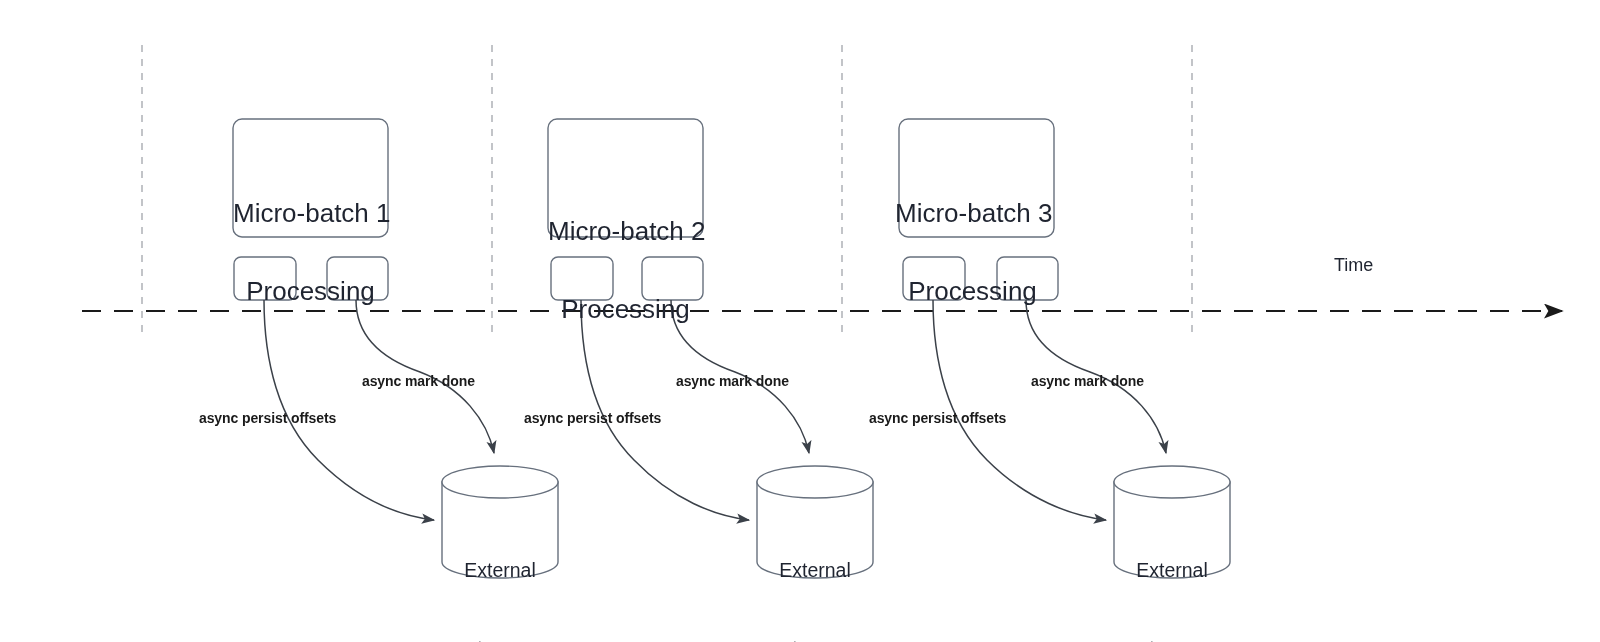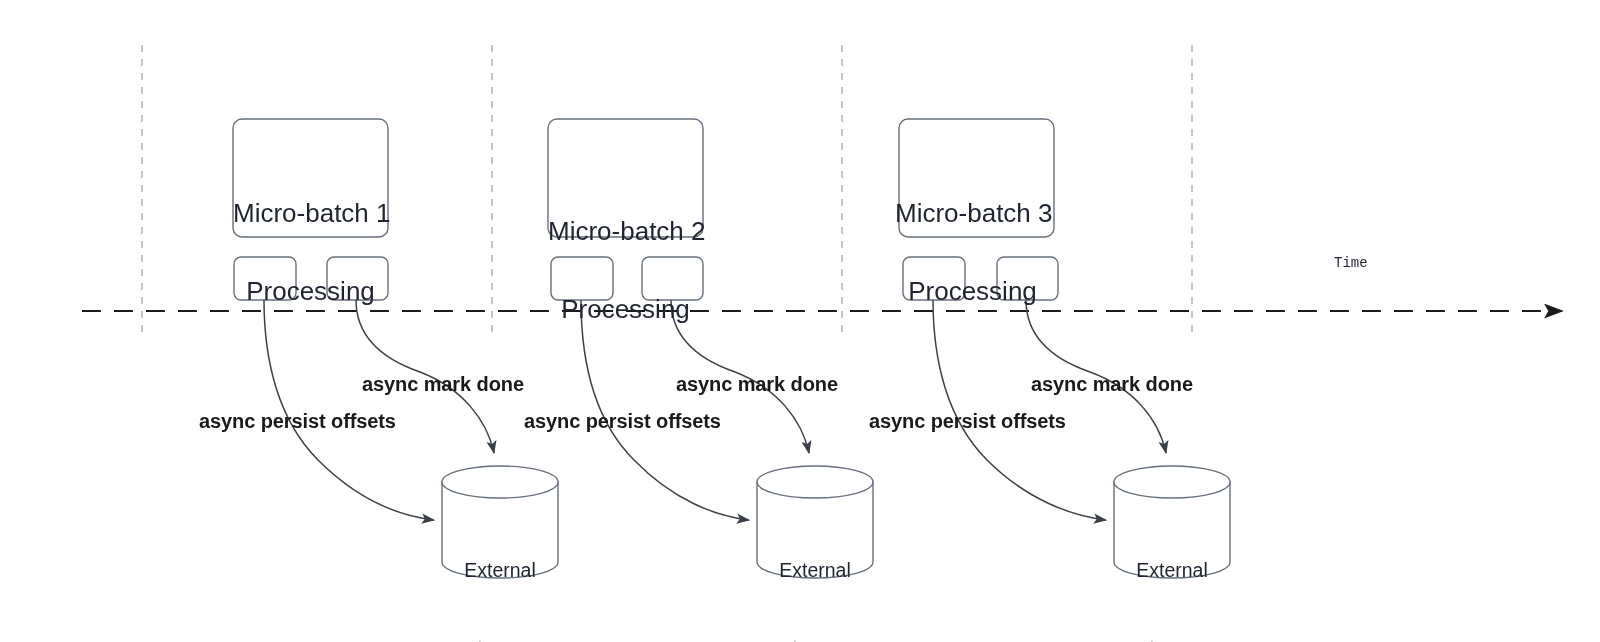--- a/index.html
+++ b/index.html
@@ -38,31 +38,31 @@
     color: #1f2430;
     font-size: 19.5px;
     line-height: 26px;
     font-family: "Liberation Sans", sans-serif;
     white-space: pre;
     pointer-events: none;
   }
   .edge-label {
     position: absolute;
     color: #1a1a1a;
-    font-size: 20px;
+    font-size: 14px;
     font-weight: bold;
     font-family: "Liberation Sans", sans-serif;
     white-space: nowrap;
     letter-spacing: -0.1px;
   }
   .time-label {
     position: absolute;
     color: #1f2430;
-    font-size: 14px;
-    font-family: Liberation Mono, monospace;
+    font-size: 18px;
+    font-family: Liberation Sans, sans-serif;
     white-space: nowrap;
   }
 </style>
 </head>
 <body>
 
 <div id="canvas">
 
   <svg class="layer" viewBox="0 0 1600 642" xmlns="http://www.w3.org/2000/svg">
     <defs>

